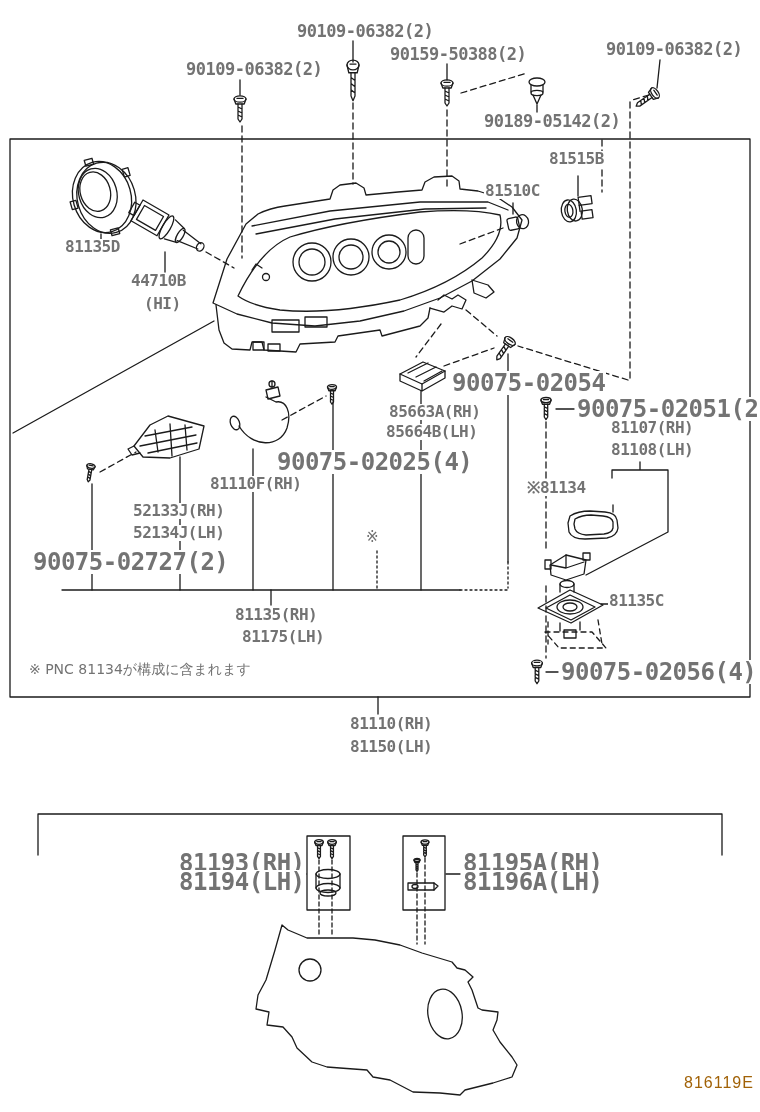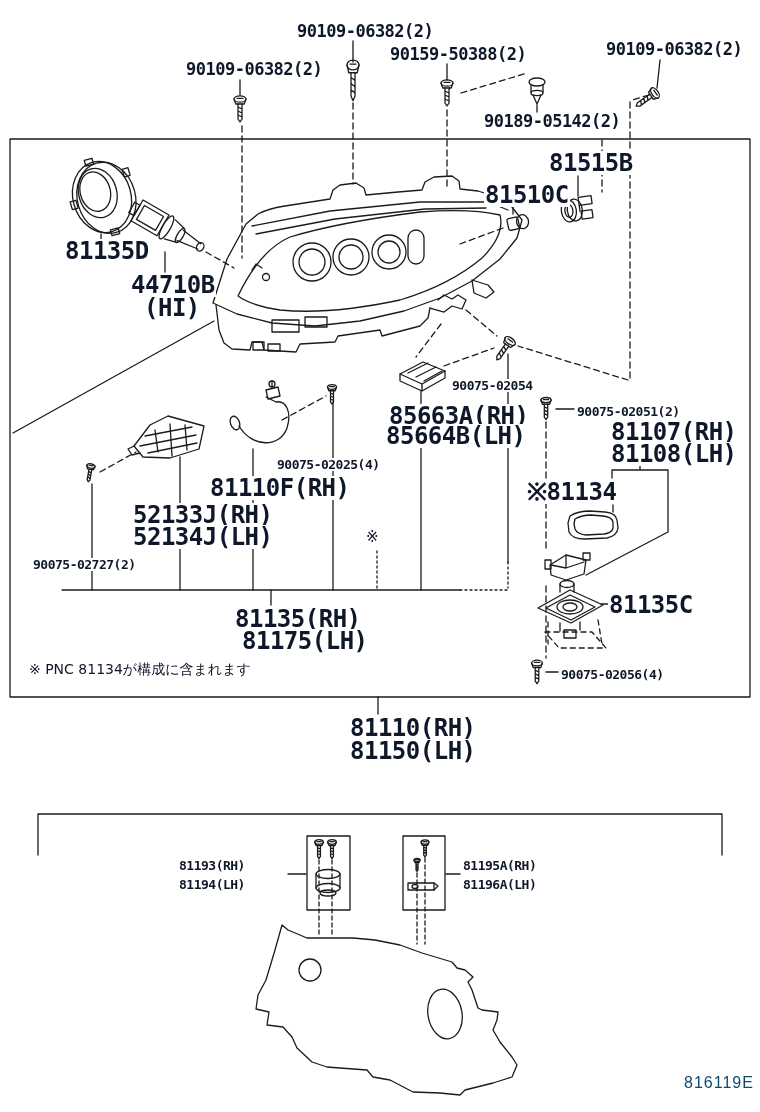--- a/index.html
+++ b/index.html
@@ -1,27 +1,27 @@
 <!DOCTYPE html>
 <html><head>
 <meta charset="utf-8">
 <style>
   html,body{margin:0;padding:0;background:#fff;}
   #stage{position:relative;width:760px;height:1112px;background:#ffffff;overflow:hidden;
          font-family:"DejaVu Sans Mono",monospace;}
   #art{position:absolute;left:0;top:0;}
-  .lbl{position:absolute;white-space:nowrap;color:#0f172a;font-weight:700;
+  .lbl{position:absolute;white-space:nowrap;color:#737373;font-weight:700;
        background:#fff;line-height:1;padding:0 1px;letter-spacing:-0.5px;}
   .lbl-s{font-size:17px;}
-  .lbl-m{font-size:13px;margin-top:8px;}
-  .lbl-l{font-size:24px;}
+  .lbl-m{font-size:24px;}
+  .lbl-l{font-size:16px;}
   .lbl-note{font-family:"DejaVu Sans",sans-serif;font-weight:400;font-size:14px;letter-spacing:0;}
   .lbl-jp{font-family:"DejaVu Sans",sans-serif;font-weight:400;font-size:13px;letter-spacing:0;}
   .lbl-code{font-family:"Liberation Sans",sans-serif;font-weight:400;font-size:16px;
-            color:#0c4a6e;letter-spacing:1px;background:transparent;}
+            color:#a16207;letter-spacing:1px;background:transparent;}
   .ast{font-family:"DejaVu Sans",sans-serif;font-weight:400;font-size:15px;background:transparent;}
   svg *{vector-effect:non-scaling-stroke;}
 </style>
 </head>
 <body>
 
 <div id="stage">
 
   <svg id="art" width="760" height="1112" viewBox="0 0 760 1112" fill="none" stroke="#1b1b1b" stroke-width="1.3" stroke-linecap="round" stroke-linejoin="round">
 

